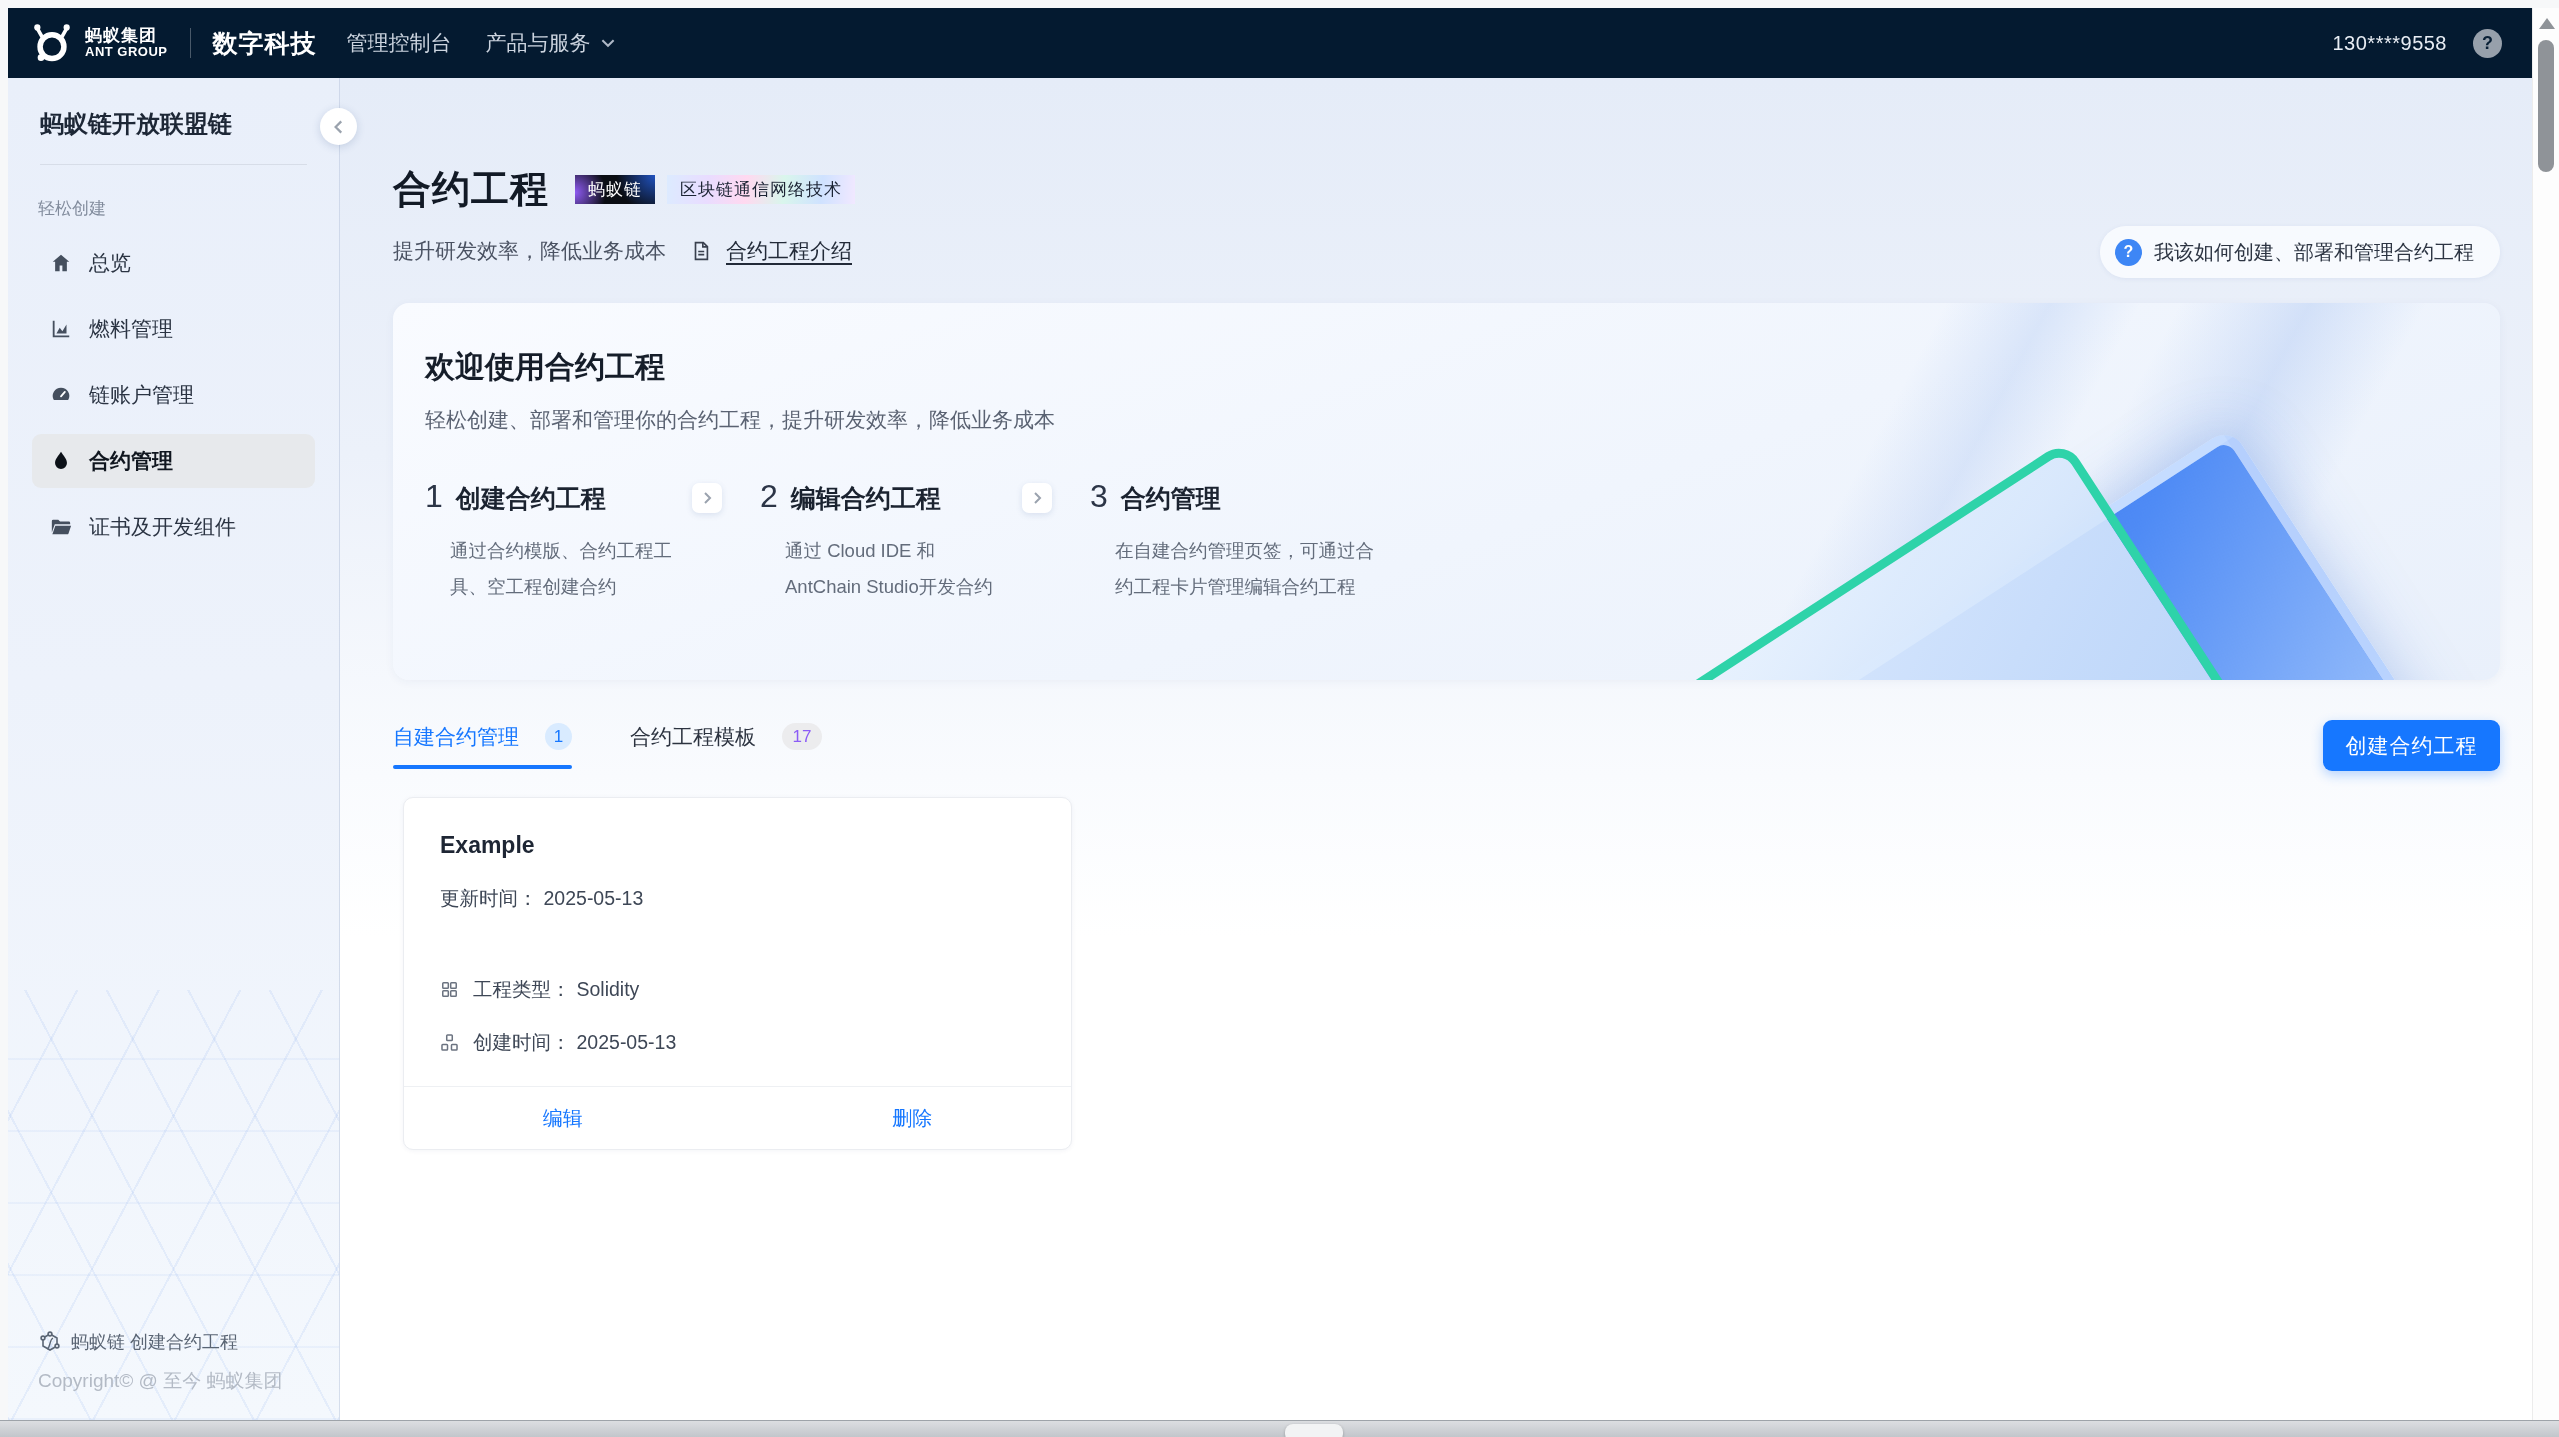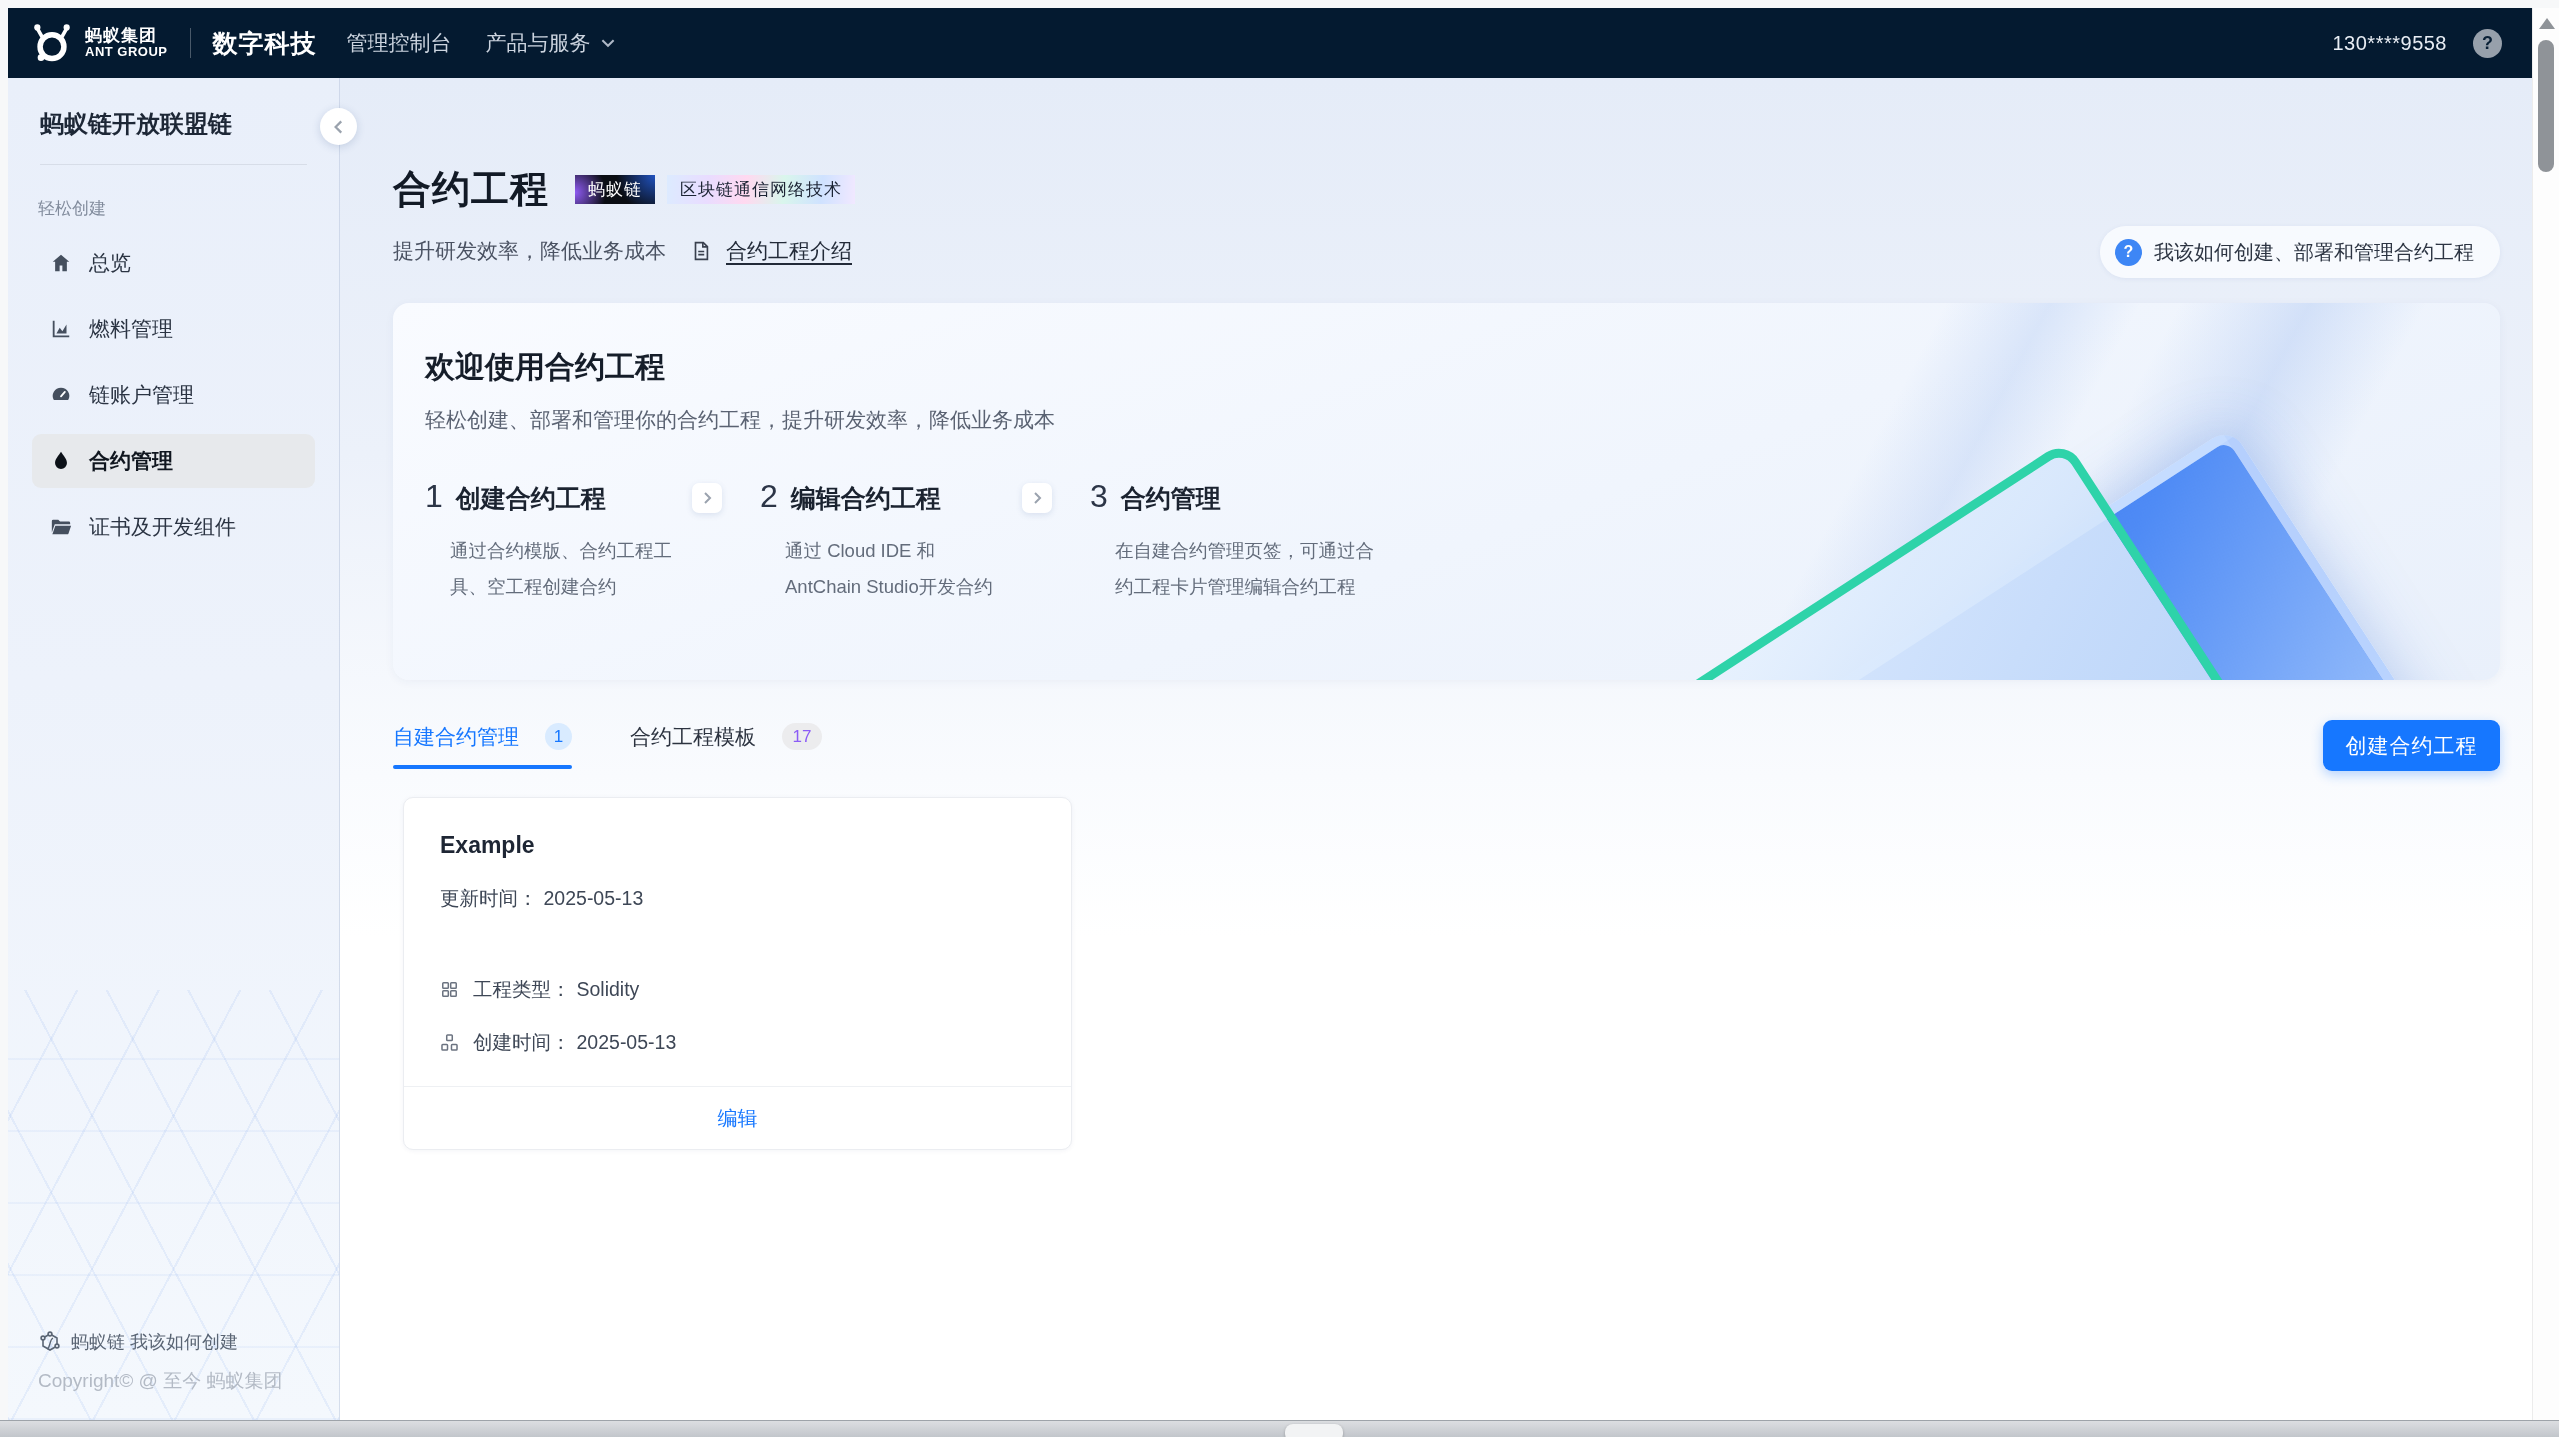--- a/index.html
+++ b/index.html
@@ -250,21 +250,21 @@
 
       <div class="sidebar-footer">
         <div class="support">
           <svg width="24" height="24" viewBox="0 0 24 24" fill="none" stroke="currentColor" stroke-width="1.6">
             <path d="M12 4l7 4v8l-7 4-7-4V8z"></path>
             <circle cx="12" cy="4" r="1.9" fill="#eef3fb"></circle>
             <circle cx="5" cy="8" r="1.9" fill="#eef3fb"></circle>
             <circle cx="19" cy="16" r="1.9" fill="#eef3fb"></circle>
             <path d="M9 19c4-2 2-9 6-11" stroke-width="1.3"></path>
           </svg>
-          <span>蚂蚁链 我该如何创建</span>
+          <span>蚂蚁链 创建合约工程</span>
         </div>
         <div class="copyright">Copyright©  @ 至今 蚂蚁集团</div>
       </div>
     </aside>
 
     <main class="main">
       <div class="main-inner">
 
         <div class="page-title-row">
           <h1 class="page-title">合约工程</h1>
@@ -365,20 +365,21 @@
                 <rect x="8.5" y="2.5" width="7" height="7" rx="1"></rect>
                   <rect x="2.5" y="14.5" width="7" height="7" rx="1"></rect>
                 <rect x="14.5" y="14.5" width="7" height="7" rx="1"></rect>
                 </svg>
               <span>创建时间：</span>
               <span>2025-05-13</span>
             </div>
           </div>
           <div class="pc-footer">
             <a class="pc-action">编辑</a>
+            <a class="pc-action">删除</a>
           </div>
         </section>
 
       </div>
     </main>
   </div>
 </div>
 
 <div class="scrollbar-v">
   <div class="sb-up"></div>

